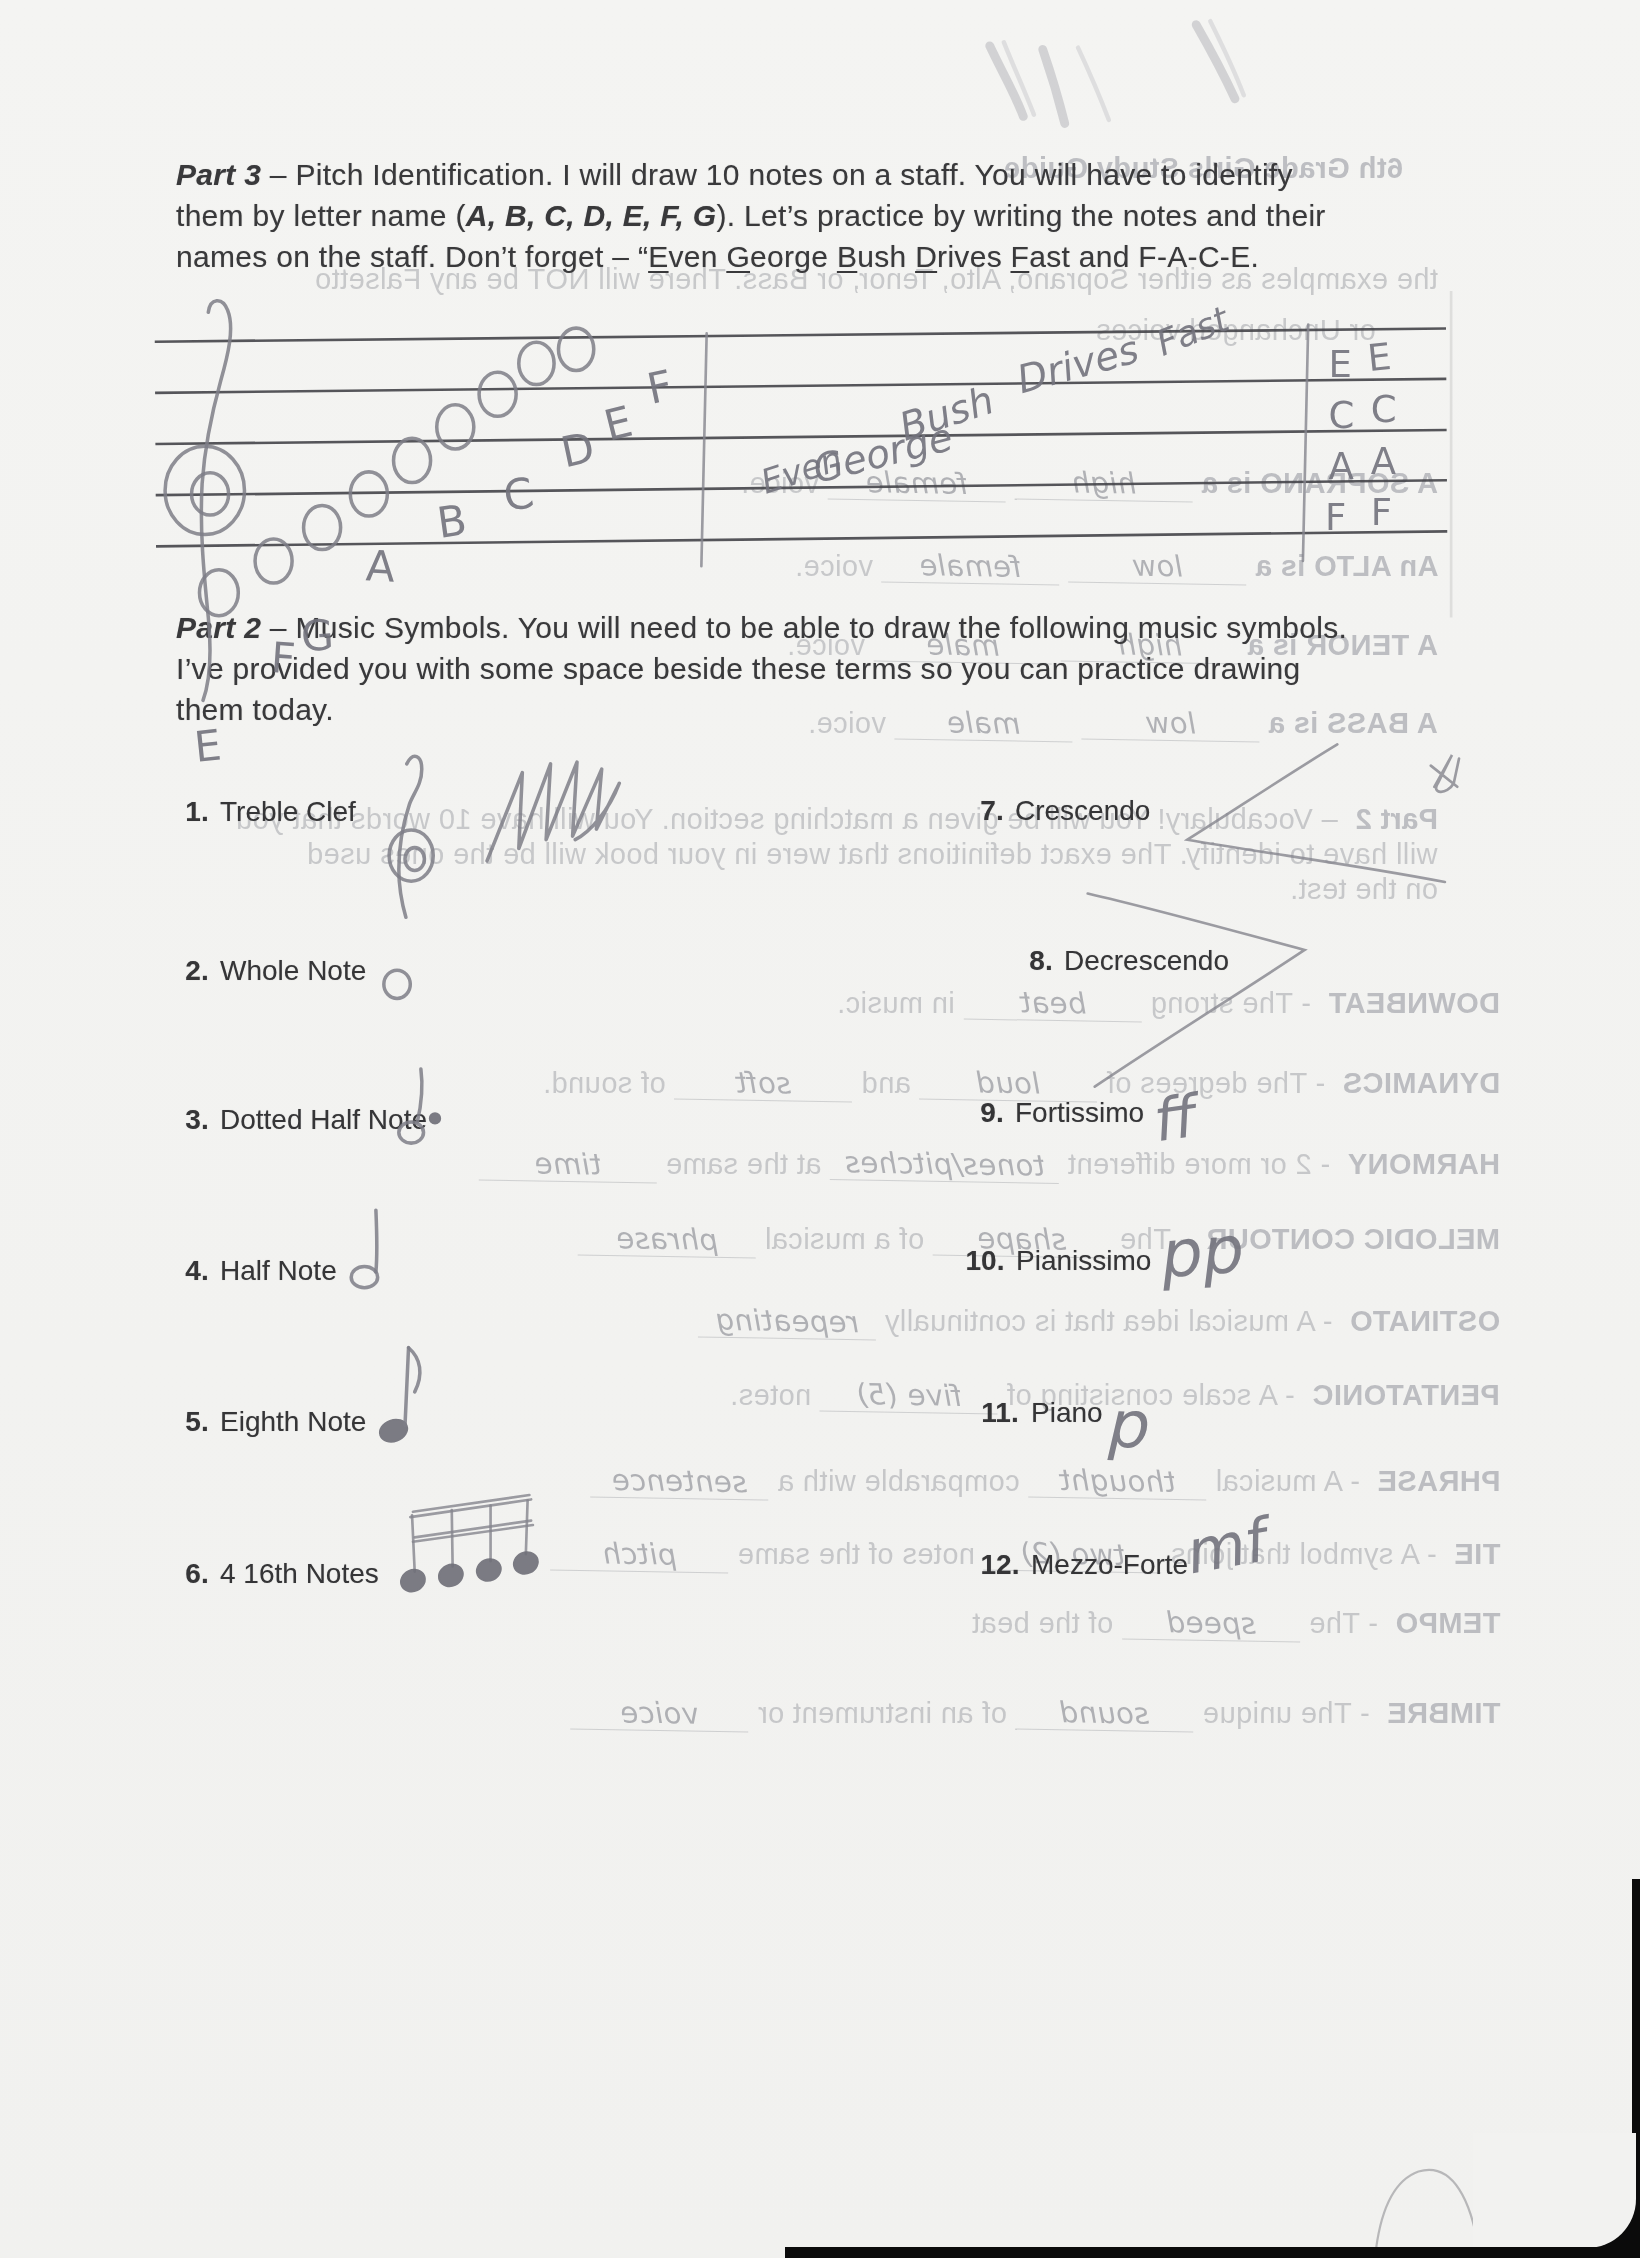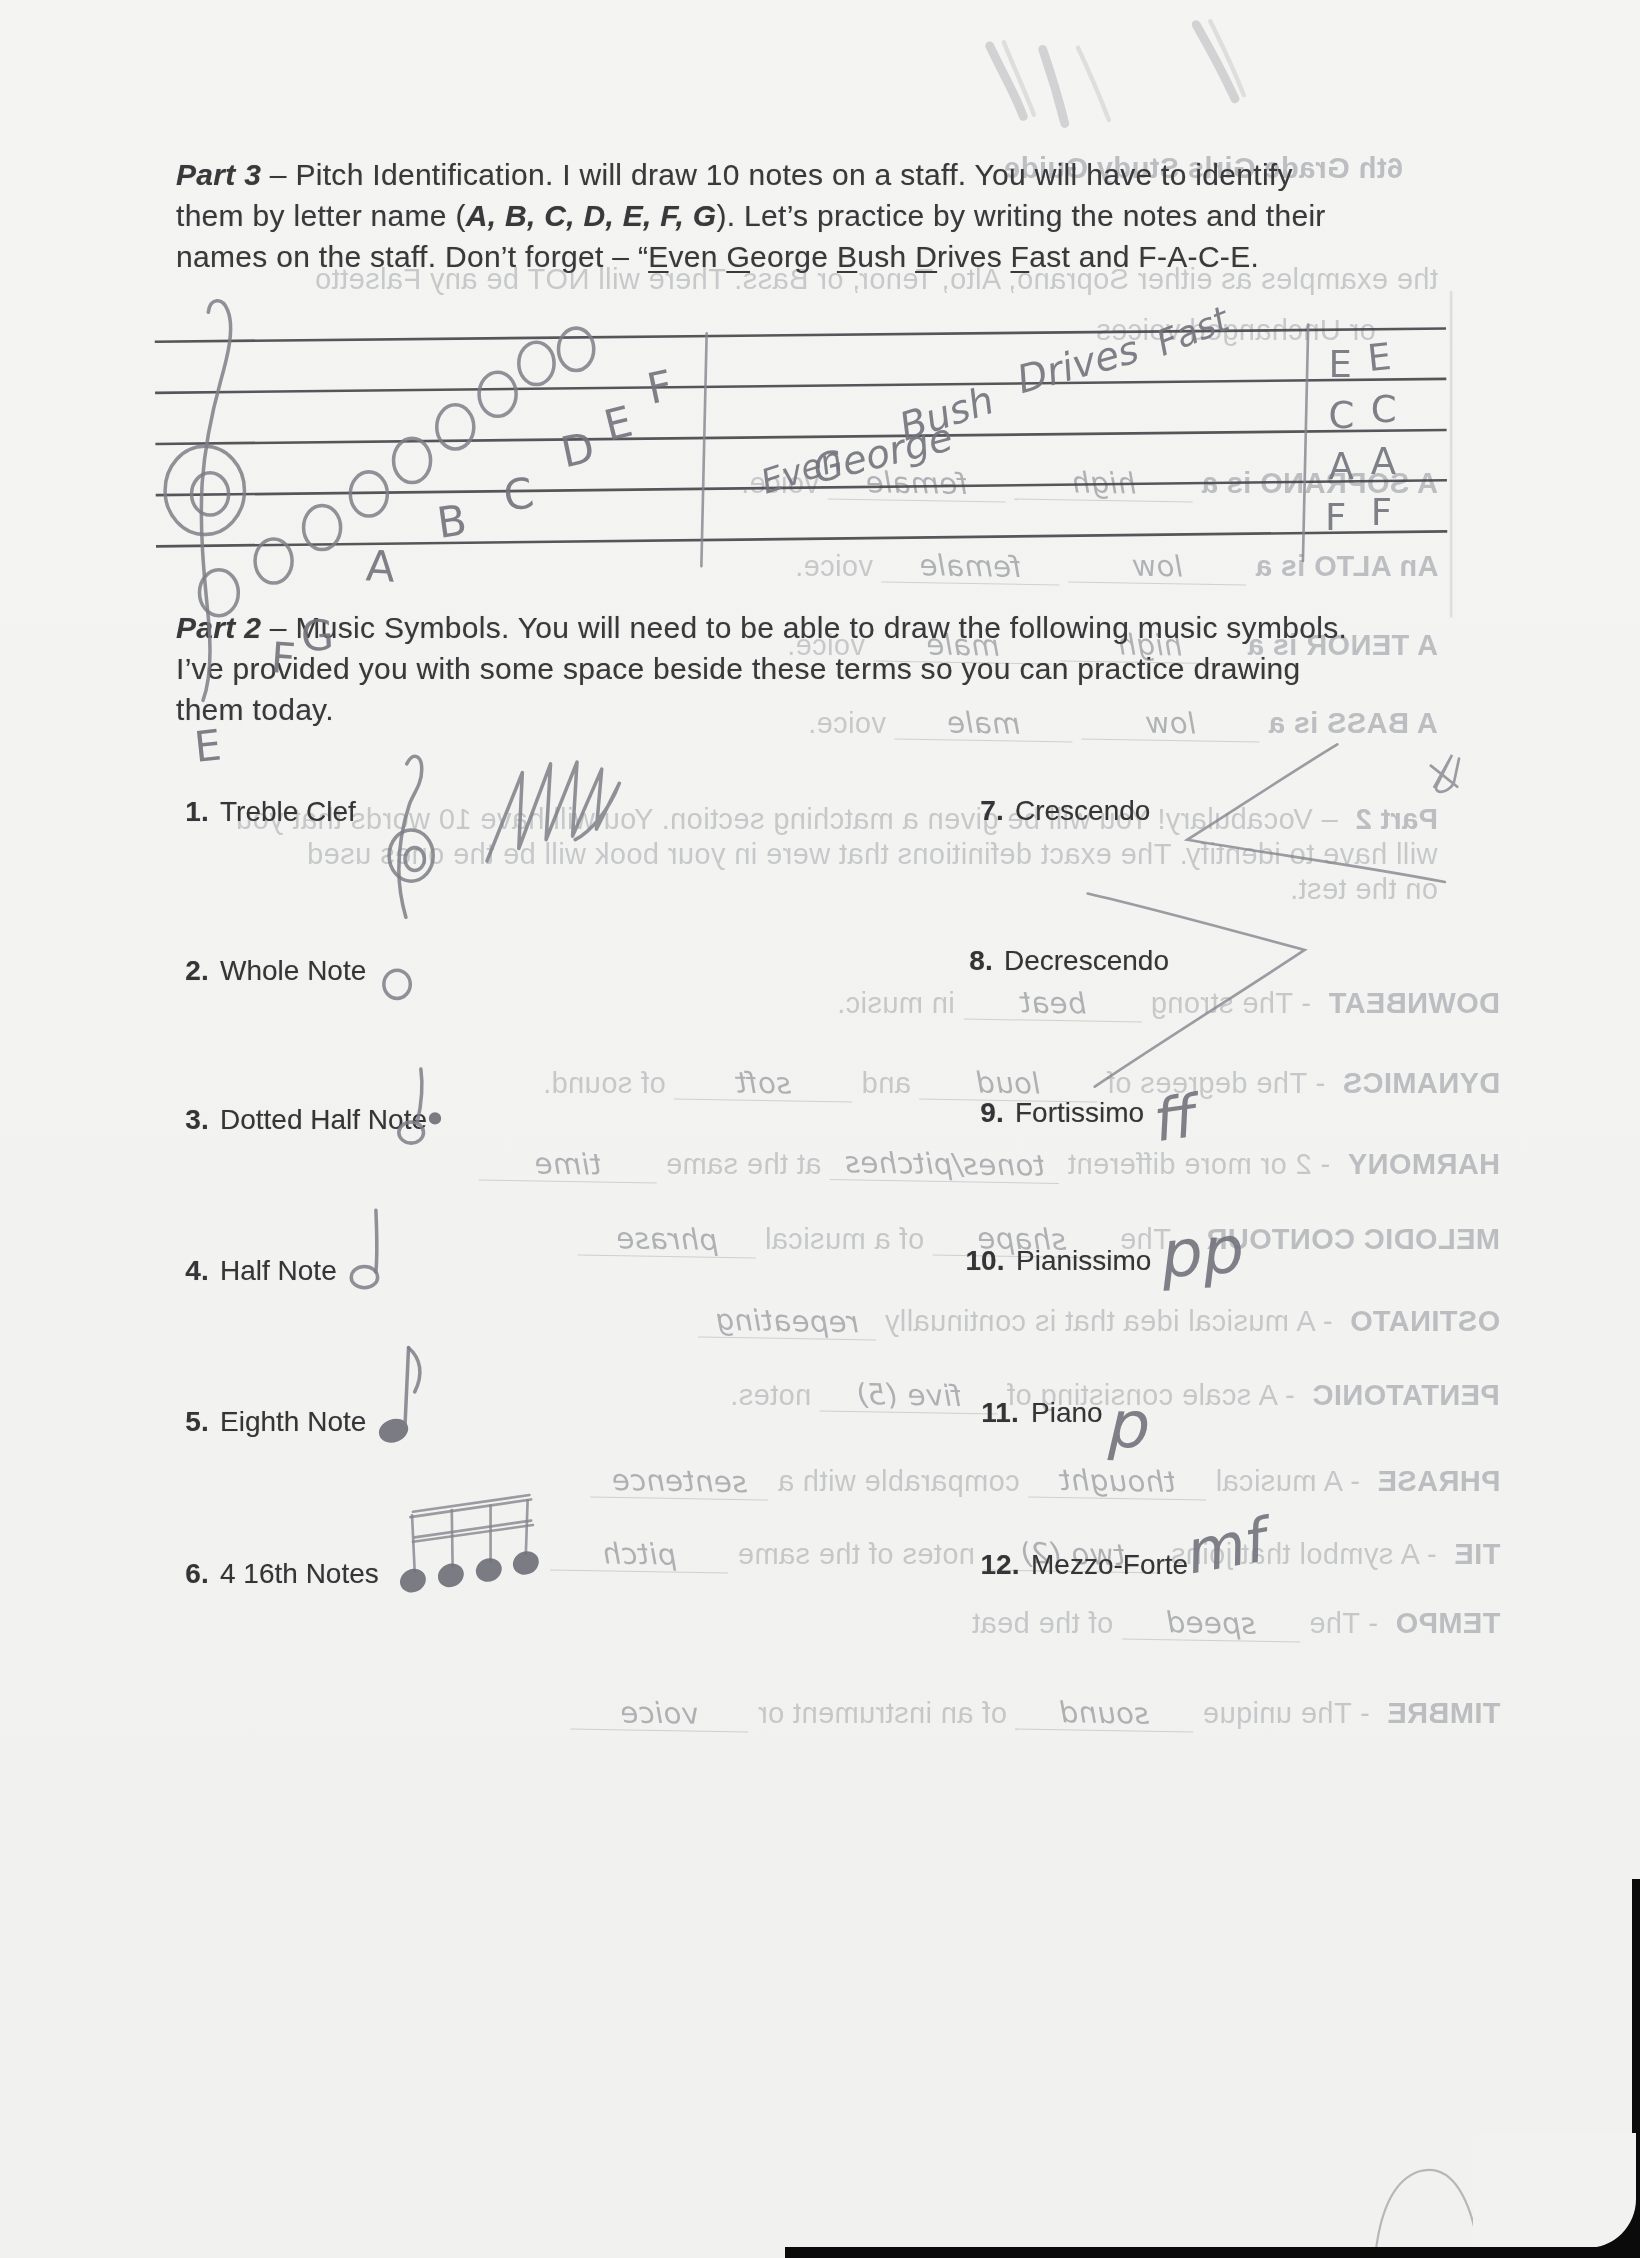--- a/index.html
+++ b/index.html
@@ -87,21 +87,21 @@
     <div class="pline">them today.</div>
   </div>
 
   <div class="item" style="left:174px;top:796px"><b>1.</b><span>Treble Clef</span></div>
   <div class="item" style="left:174px;top:955px"><b>2.</b><span>Whole Note</span></div>
   <div class="item" style="left:174px;top:1104px"><b>3.</b><span>Dotted Half Note</span></div>
   <div class="item" style="left:174px;top:1255px"><b>4.</b><span>Half Note</span></div>
   <div class="item" style="left:174px;top:1406px"><b>5.</b><span>Eighth Note</span></div>
   <div class="item" style="left:174px;top:1558px"><b>6.</b><span>4 16th Notes</span></div>
   <div class="item" style="left:969px;top:795px"><b>7.</b><span>Crescendo</span></div>
-  <div class="item" style="left:958px;top:945px"><b>8.</b><span>Decrescendo</span></div>
+  <div class="item" style="left:1018px;top:945px"><b>8.</b><span>Decrescendo</span></div>
   <div class="item" style="left:969px;top:1097px"><b>9.</b><span>Fortissimo</span></div>
   <div class="item" style="left:954px;top:1245px"><b class="num2">10.</b><span>Pianissimo</span></div>
   <div class="item" style="left:969px;top:1397px"><b class="num2">11.</b><span>Piano</span></div>
   <div class="item" style="left:969px;top:1549px"><b class="num2">12.</b><span>Mezzo-Forte</span></div>
 
   <svg class="ink" width="1640" height="2258" viewBox="0 0 1859 2560">
 
     <g>
       <path class="smudge" d="M 1122 52 C 1135 80 1150 105 1160 132"></path>
       <path class="smudge2" d="M 1138 48 C 1150 78 1162 104 1172 130"></path>

